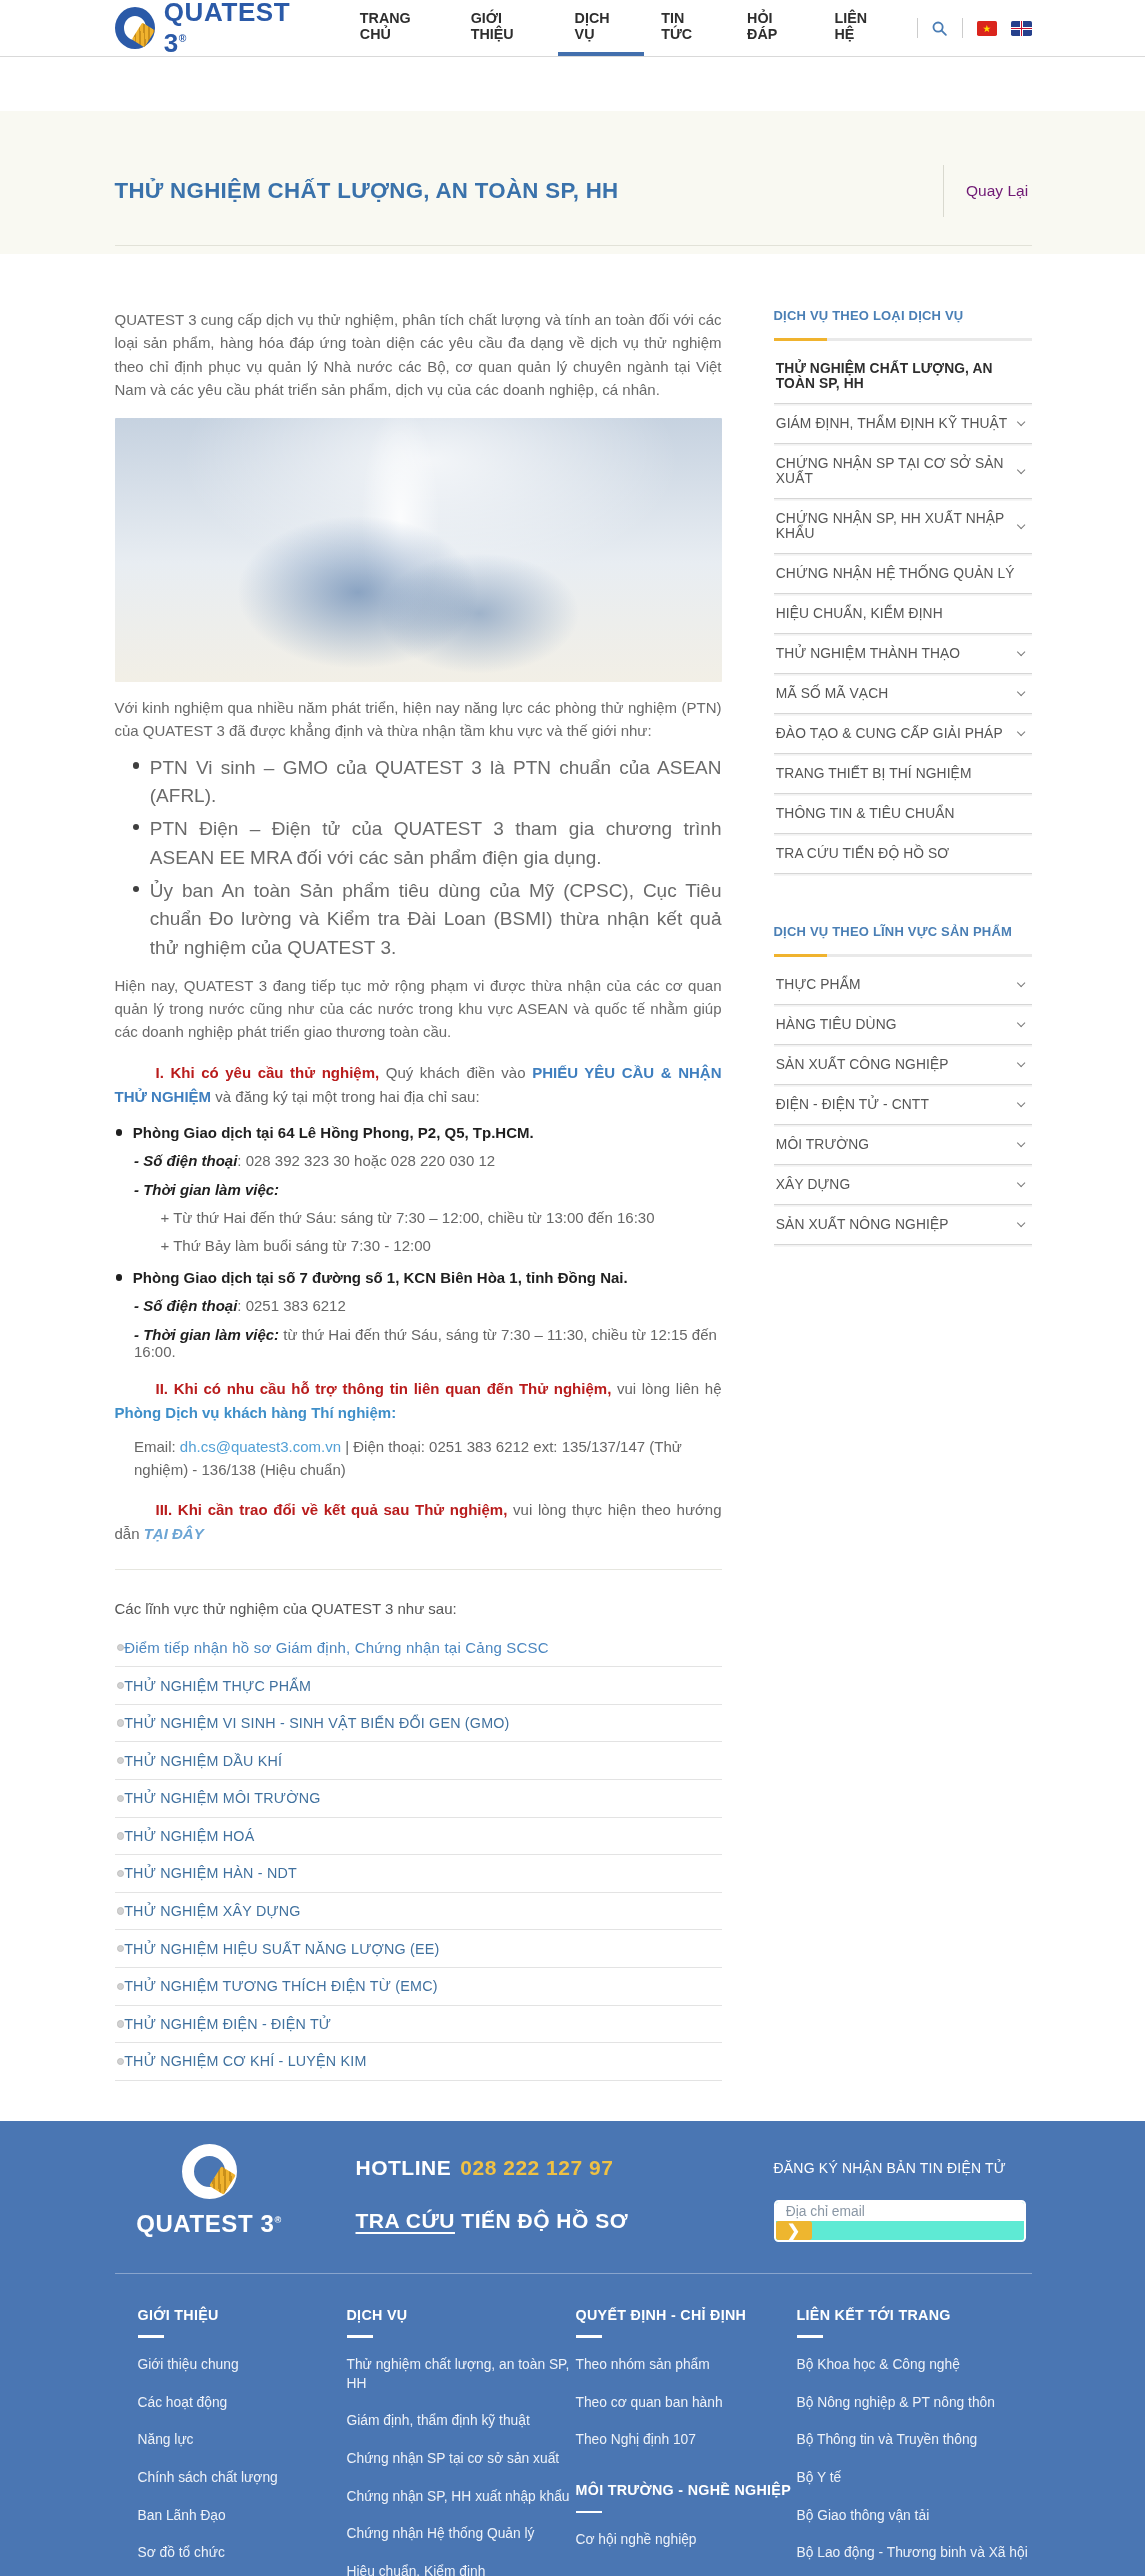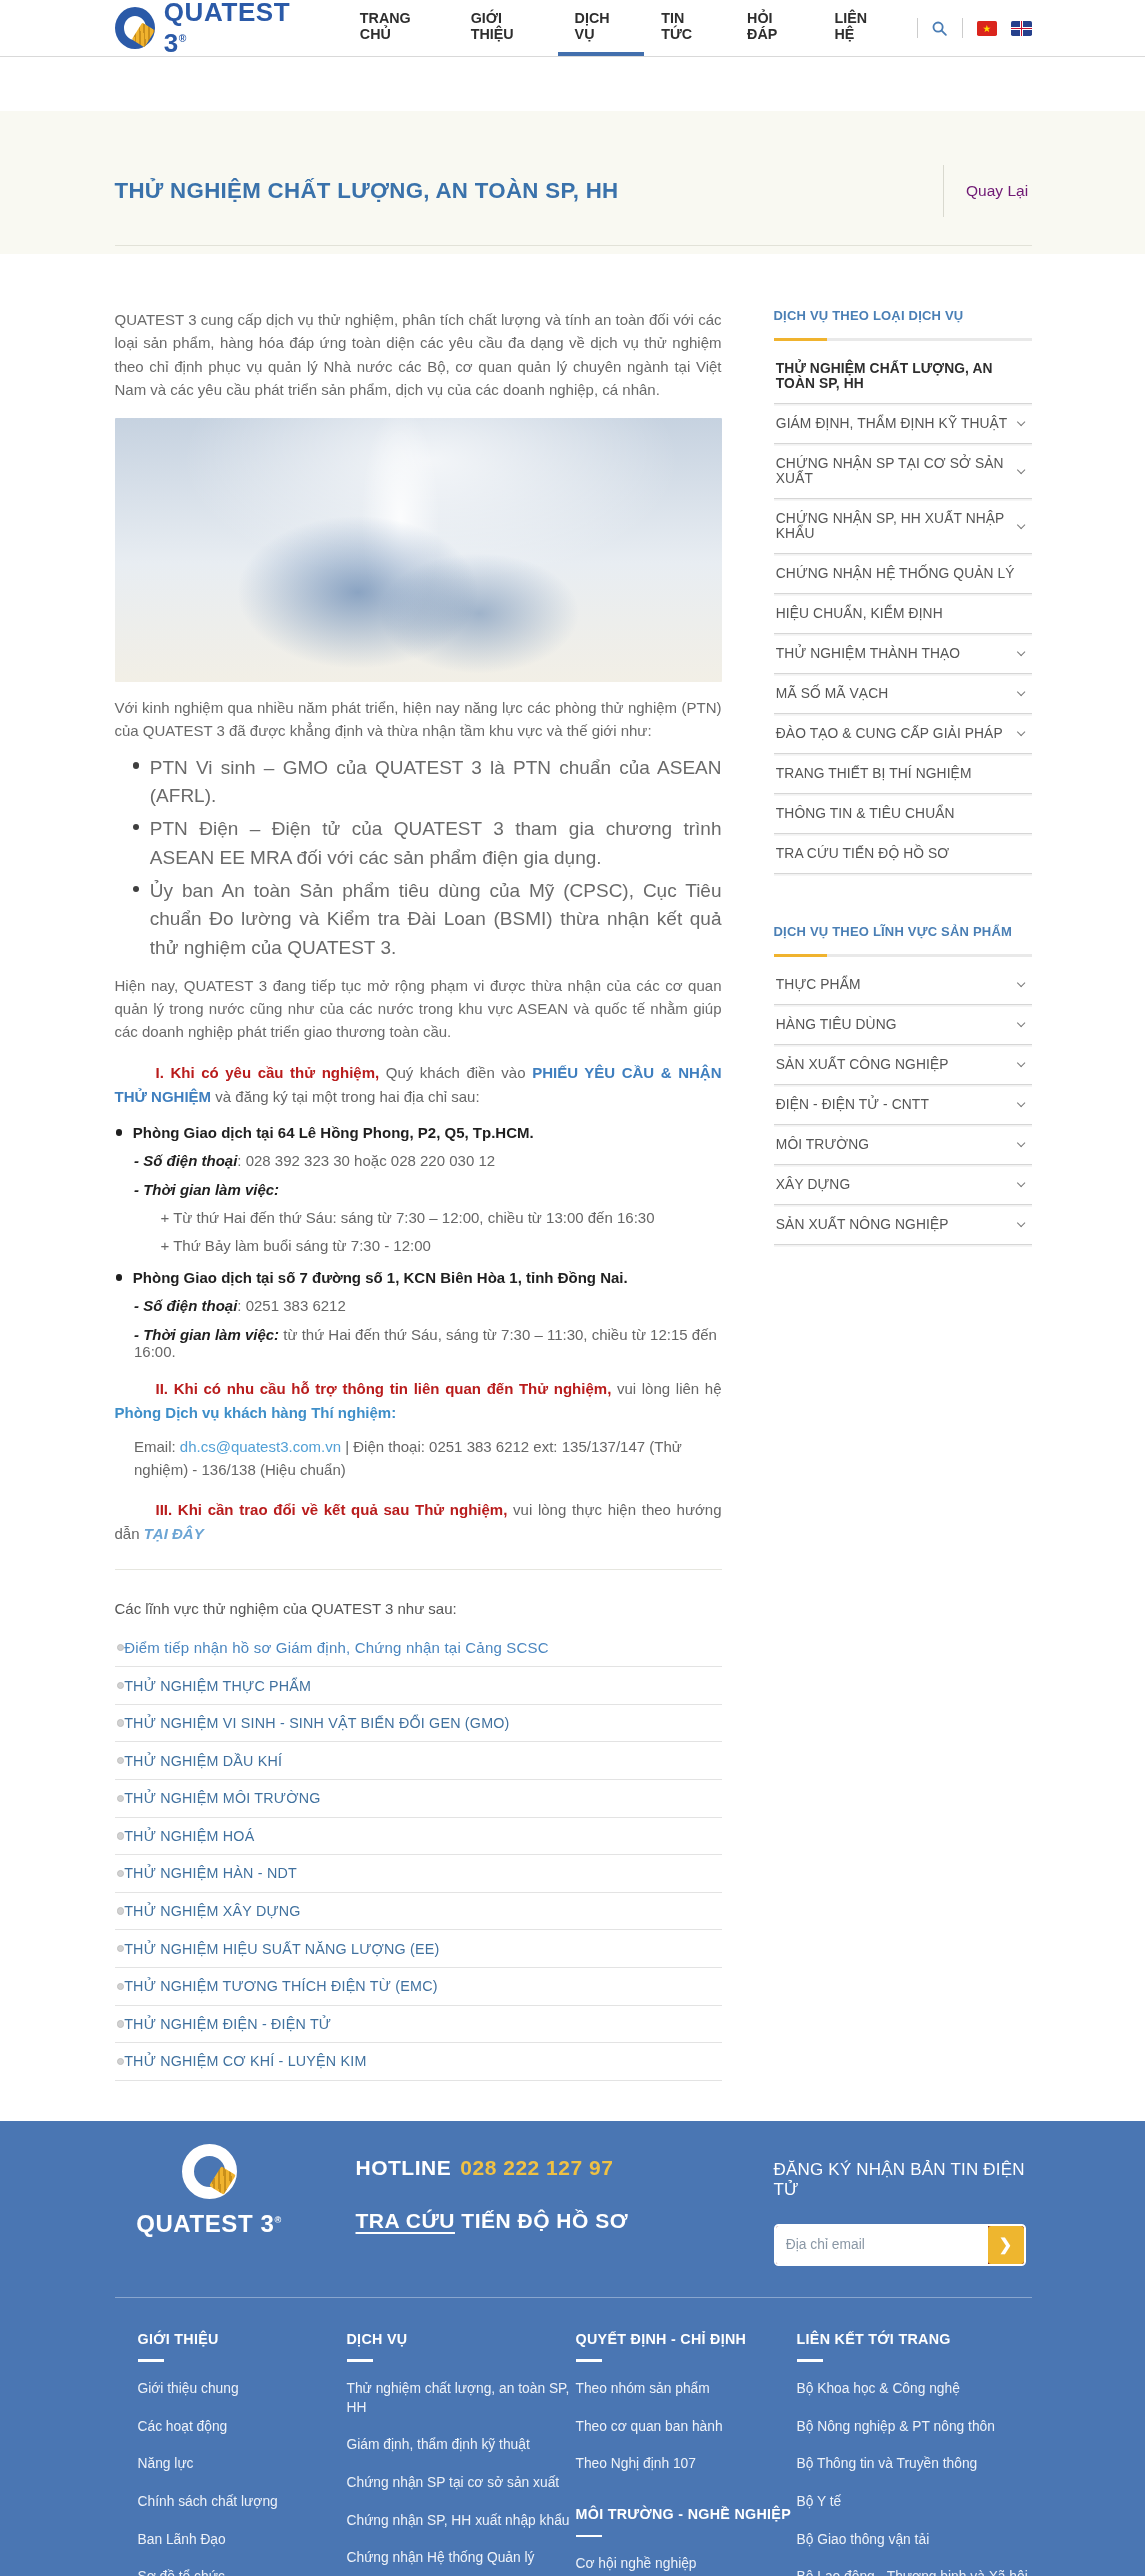--- a/index.html
+++ b/index.html
@@ -94,22 +94,22 @@
   .f-logo-mark { width: 55px; height: 55px; border-radius: 50%; border: 12.6px solid #fff; position: relative; display: inline-block; }
   .f-logo-tail { position: absolute; right: -6.9px; bottom: -5.7px; width: 17px; height: 23px; background: repeating-linear-gradient(55deg, #f0b32e 0 3.4px, #c98f1b 3.4px 5.7px); transform: rotate(32deg); border-radius: 1.7px; }
   .f-logo-text { display: block; margin-top: 9.2px; font-size: 24px; font-weight: bold; color: #fff; letter-spacing: 0.6px; }
   .f-logo-text .reg { font-size: 9.2px; vertical-align: super; }
   .f-mid { margin-left: 52px; padding-top: 12.6px; }
   .hot-line { font-size: 21px; font-weight: bold; letter-spacing: 0.5px; }
   .hot-line .num { color: #f0c143; margin-left: 9.2px; }
   .trace { display: block; margin-top: 29px; font-size: 21px; font-weight: bold; letter-spacing: 0.5px; color: #fff; }
   .trace u { text-underline-offset: 4px; }
   .f-news { margin-left: auto; width: 258px; padding-top: 16px; }
-  .news-label { font-size: 17px; letter-spacing: 0.2px; margin-bottom: 24px; color: #fff; }
-  .news-form { display: flex; width: 252px; height: 42px; border-radius: 4.6px; overflow: hidden; background: #7f1d1d; border: 2.9px solid #fff; }
+  .news-label { font-size: 14px; letter-spacing: 0.2px; margin-bottom: 24px; color: #fff; }
+  .news-form { display: flex; width: 252px; height: 42px; border-radius: 4.6px; overflow: hidden; background: #5eead4; border: 2.9px solid #fff; flex-direction: column; }
   .news-form input { flex: 1; border: none; outline: none; font-size: 13.8px; color: #333; padding: 0 10.3px; font-family: "Liberation Sans", sans-serif; }
   .news-form input::placeholder { color: #8a97a5; }
   .news-form button { width: 36px; border: none; background: #eeb62f; color: #fff; font-size: 16px; font-weight: bold; cursor: pointer; border-radius: 2.9px; }
   .f-div { height: 0.6px; background: rgba(255,255,255,.35); margin: 31.5px 0 33px; }
   .f-cols { display: grid; grid-template-columns: 209px 229px 221px auto; padding-left: 23px; }
   .f-h { font-size: 14.3px; font-weight: bold; letter-spacing: 0.3px; color: #fff; }
   .f-dash { width: 26px; height: 2.3px; background: #fff; margin: 12.6px 0 18.3px; }
   .f-link { display: block; font-size: 13.8px; color: #eef2f9; margin-bottom: 19px; line-height: 1.35; }
   .f-group + .f-group { margin-top: 32px; }
 </style>

